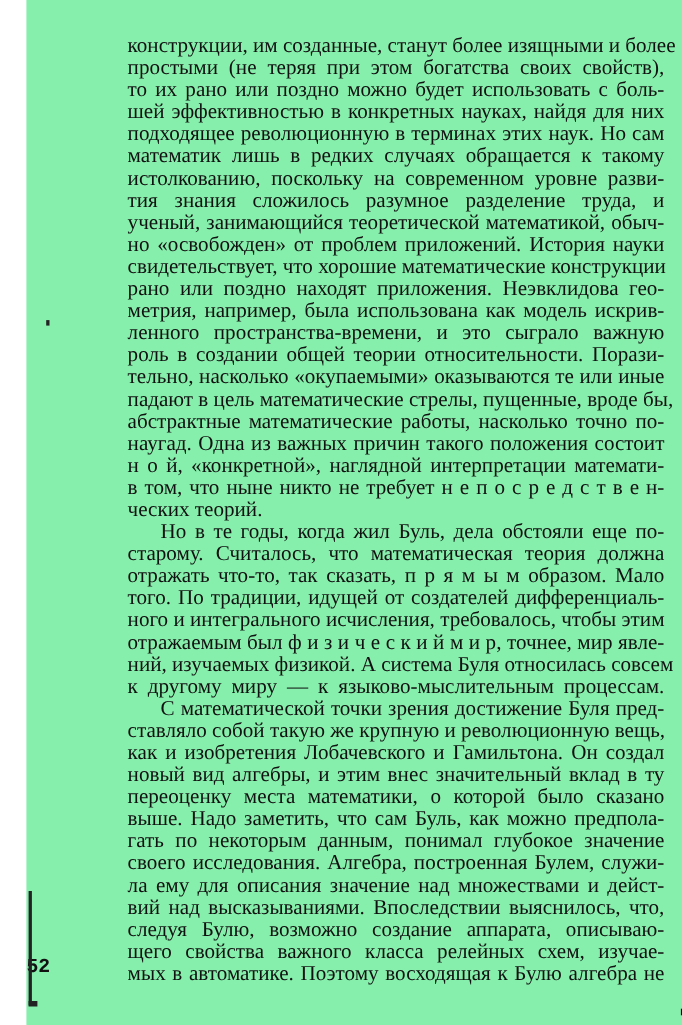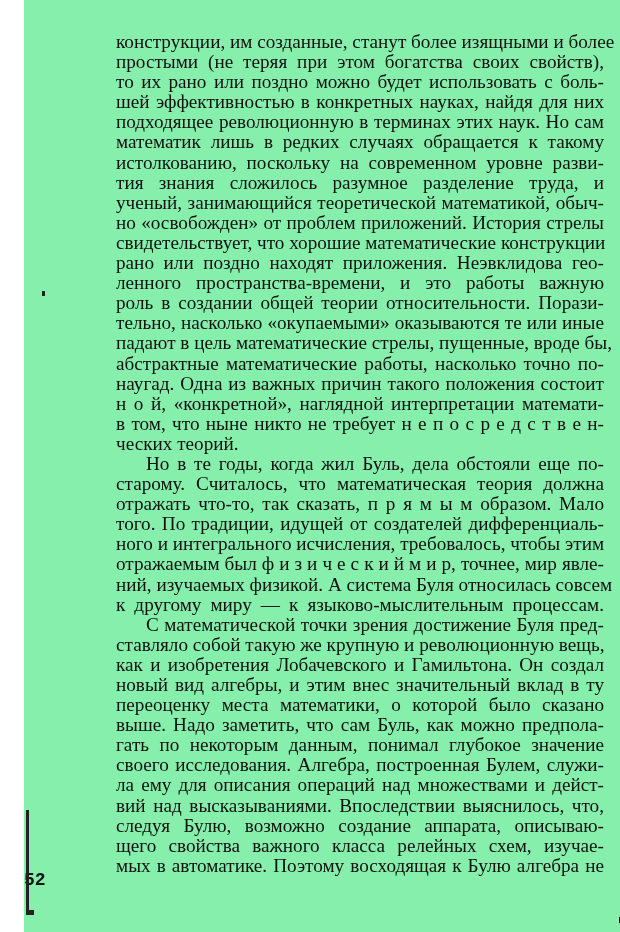--- a/index.html
+++ b/index.html
@@ -32,24 +32,25 @@
   <div class="text-block" id="text-block">
       <span class="line">конструкции, им созданные, станут более изящными и более</span>
       <span class="line">простыми (не теряя при этом богатства своих свойств),</span>
       <span class="line">то их рано или поздно можно будет использовать с боль-</span>
       <span class="line">шей эффективностью в конкретных науках, найдя для них</span>
       <span class="line">подходящее революционную в терминах этих наук. Но сам</span>
       <span class="line">математик лишь в редких случаях обращается к такому</span>
       <span class="line">истолкованию, поскольку на современном уровне разви-</span>
       <span class="line">тия знания сложилось разумное разделение труда, и</span>
       <span class="line">ученый, занимающийся теоретической математикой, обыч-</span>
-      <span class="line">но «освобожден» от проблем приложений. История стрелы</span>
+      <span class="line">но «освобожден» от проблем приложений. История науки</span>
       <span class="line">свидетельствует, что хорошие математические конструкции</span>
       <span class="line">рано или поздно находят приложения. Неэвклидова гео-</span>
-      <span class="line">ленного пространства-времени, и это работы важную</span>
+      <span class="line">метрия, например, была использована как модель искрив-</span>
+      <span class="line">ленного пространства-времени, и это сыграло важную</span>
       <span class="line">роль в создании общей теории относительности. Порази-</span>
       <span class="line">тельно, насколько «окупаемыми» оказываются те или иные</span>
       <span class="line">падают в цель математические стрелы, пущенные, вроде бы,</span>
       <span class="line">абстрактные математические работы, насколько точно по-</span>
       <span class="line">наугад. Одна из важных причин такого положения состоит</span>
       <span class="line">н о й, «конкретной», наглядной интерпретации математи-</span>
       <span class="line">в том, что ныне никто не требует н е п о с р е д с т в е н-</span>
       <span class="line last">ческих теорий.</span>
       <span class="line indent">Но в те годы, когда жил Буль, дела обстояли еще по-</span>
       <span class="line">старому. Считалось, что математическая теория должна</span>
@@ -60,21 +61,21 @@
       <span class="line">ний, изучаемых физикой. А система Буля относилась совсем</span>
       <span class="line">к другому миру — к языково-мыслительным процессам.</span>
       <span class="line indent">С математической точки зрения достижение Буля пред-</span>
       <span class="line">ставляло собой такую же крупную и революционную вещь,</span>
       <span class="line">как и изобретения Лобачевского и Гамильтона. Он создал</span>
       <span class="line">новый вид алгебры, и этим внес значительный вклад в ту</span>
       <span class="line">переоценку места математики, о которой было сказано</span>
       <span class="line">выше. Надо заметить, что сам Буль, как можно предпола-</span>
       <span class="line">гать по некоторым данным, понимал глубокое значение</span>
       <span class="line">своего исследования. Алгебра, построенная Булем, служи-</span>
-      <span class="line">ла ему для описания операций над множествами и дейст-</span>
+      <span class="line">ла ему для описания значение над множествами и дейст-</span>
       <span class="line">вий над высказываниями. Впоследствии выяснилось, что,</span>
       <span class="line">следуя Булю, возможно создание аппарата, описываю-</span>
       <span class="line">щего свойства важного класса релейных схем, изучае-</span>
       <span class="line">мых в автоматике. Поэтому восходящая к Булю алгебра не</span>
     </div>
   <div class="page-number">52</div>
   <div class="right-bar-top"></div>
   <div class="right-bar"></div>
   <div class="right-foot"></div>
   <div class="left-bar"></div>

